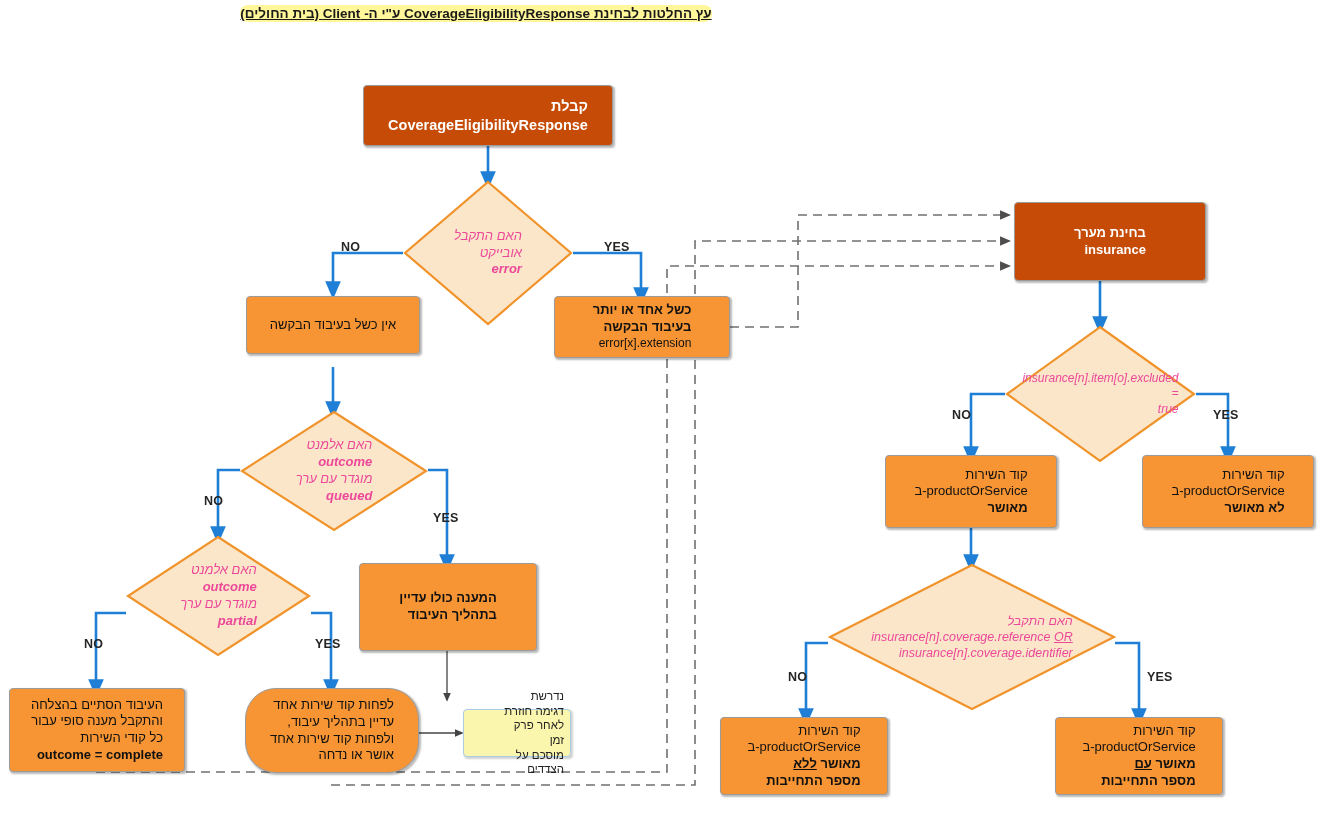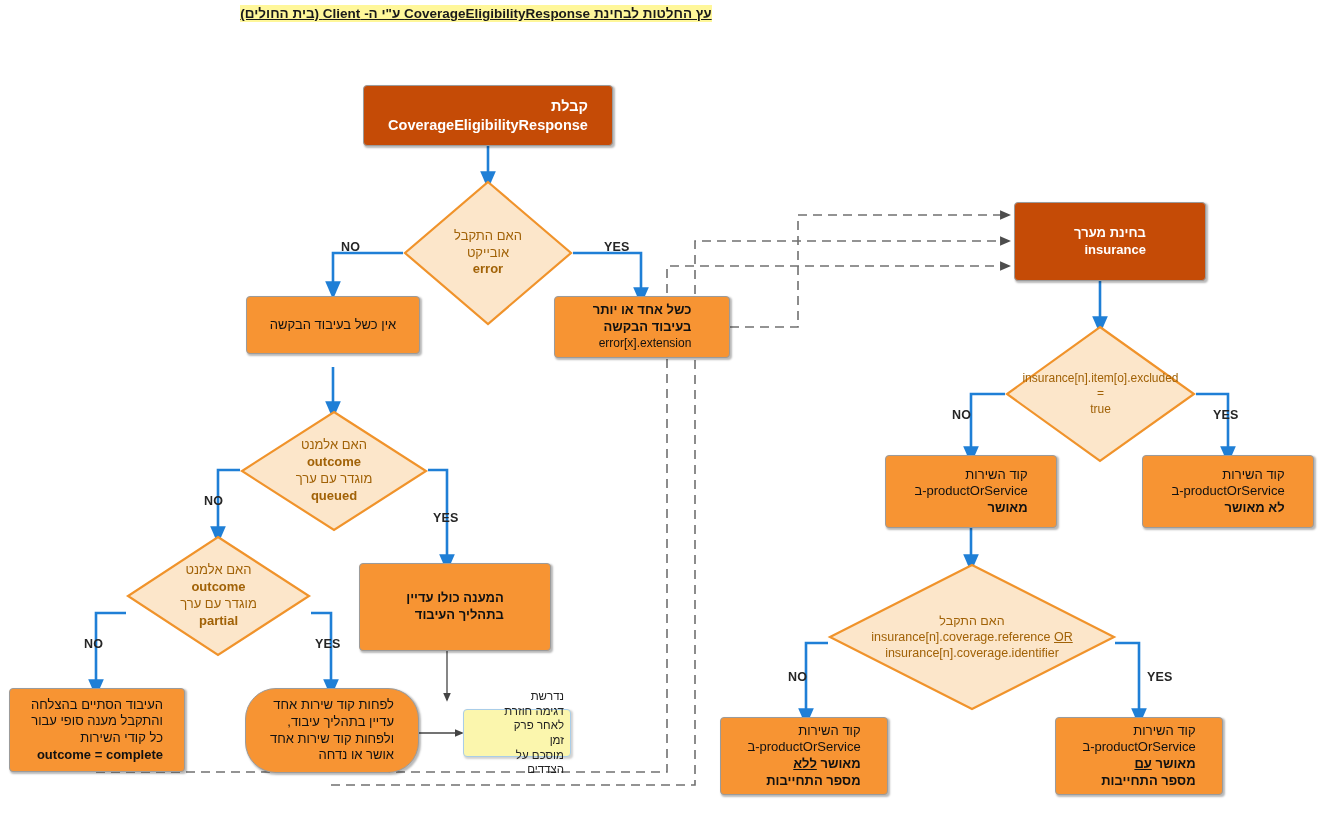--- a/index.html
+++ b/index.html
@@ -23,20 +23,21 @@
     font-size:13.5px;
     font-weight:bold;
     color:#1a1a1a;
     direction:rtl;
     white-space:nowrap;
   }
   #title span.hl{
     background:#fff79a;
     text-decoration:underline;
     padding:1px 0;
+    border-radius:8px;
   }
   
   #edges{
     position:absolute;
     left:0;top:0;
     width:1322px;height:815px;
     pointer-events:none;
   }
   
   .node{
@@ -86,25 +87,26 @@
     width:100%;height:100%;
     overflow:visible;
   }
   .diamond .dtext{
     position:absolute;
     left:0;top:0;
     width:100%;height:100%;
     display:flex;
     align-items:center;
     justify-content:center;
-    text-align:center;
+    text-align:right;
     direction:rtl;
     font-size:13px;
-    color:#a16207;
+    color:#ec4899;
     line-height:1.3;
+    font-style:italic;
   }
   .ltr{direction:ltr;unicode-bidi:isolate;}
   
   .elabel{
     position:absolute;
     font-size:12.5px;
     font-weight:bold;
     color:#262626;
     letter-spacing:0.2px;
     white-space:nowrap;
@@ -239,21 +241,21 @@
         <span>האם אלמנט</span><br>
         <span class="bold ltr">outcome</span><br>
         <span>מוגדר עם ערך</span><br>
         <span class="bold ltr">partial</span>
       </div>
     </div>
   </div>
   <div class="elabel" style="left:84px;top:637px;">NO</div>
   <div class="elabel" style="left:315px;top:637px;">YES</div>
 
-  <div class="node box proc" style="left:359px;top:563px;width:192px;height:88px;">
+  <div class="node box proc" style="left:359px;top:563px;width:178px;height:88px;">
     <div>
       <span class="bold">המענה כולו עדיין</span><br>
       <span class="bold">בתהליך העיבוד</span>
     </div>
   </div>
 
   <div class="node box proc" style="left:9px;top:688px;width:176px;height:84px;">
     <div>
       <span>העיבוד הסתיים בהצלחה</span><br>
       <span>והתקבל מענה סופי עבור</span><br>

